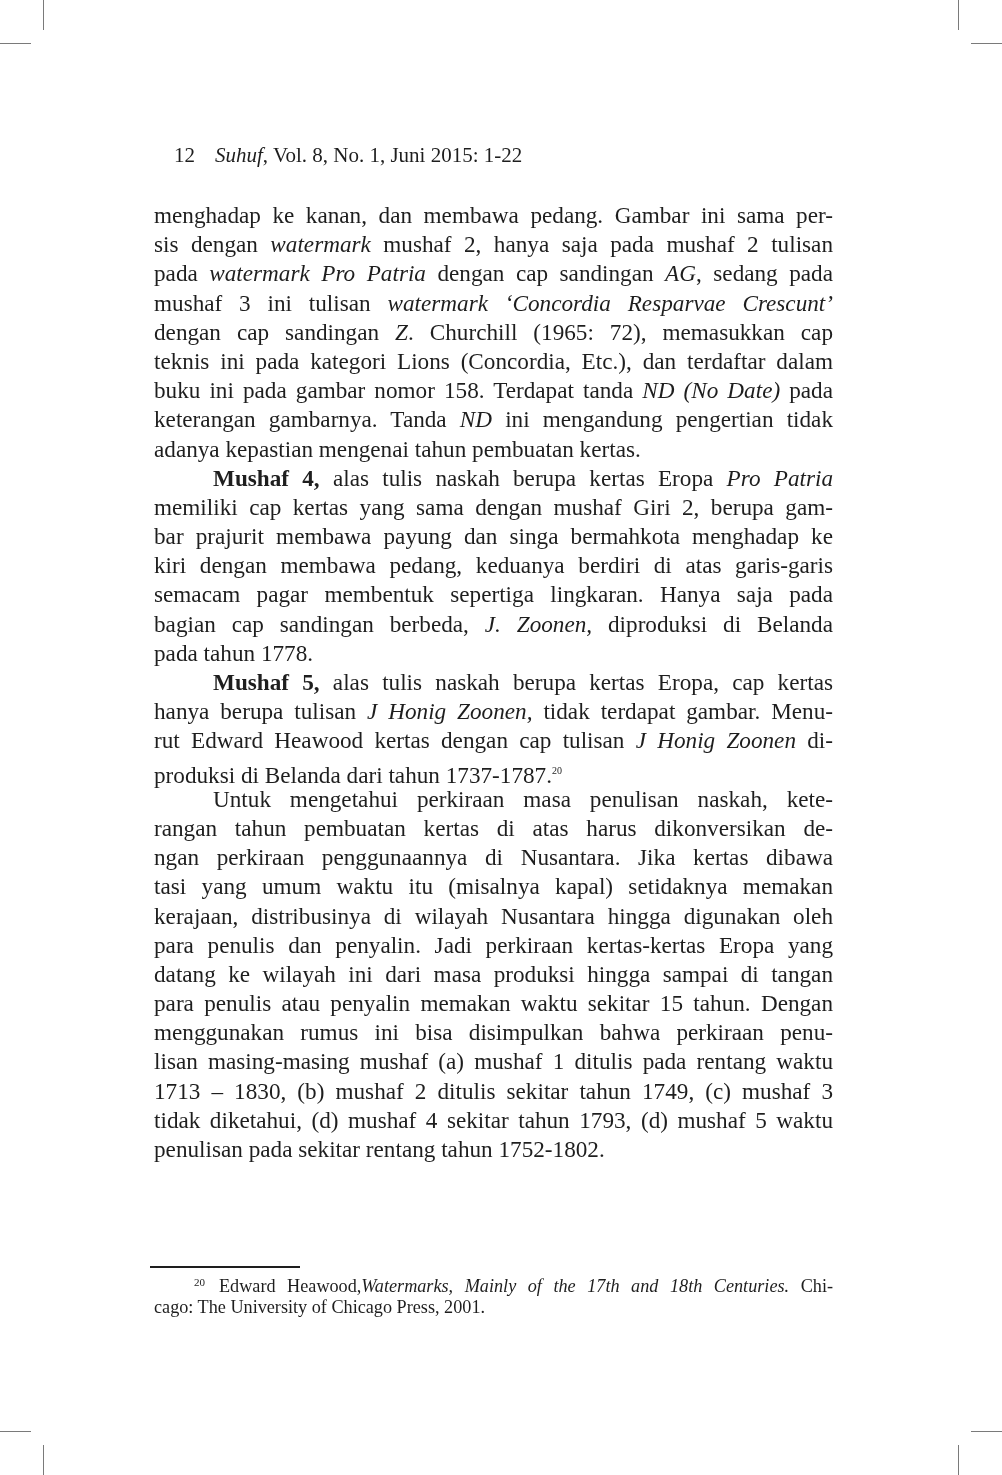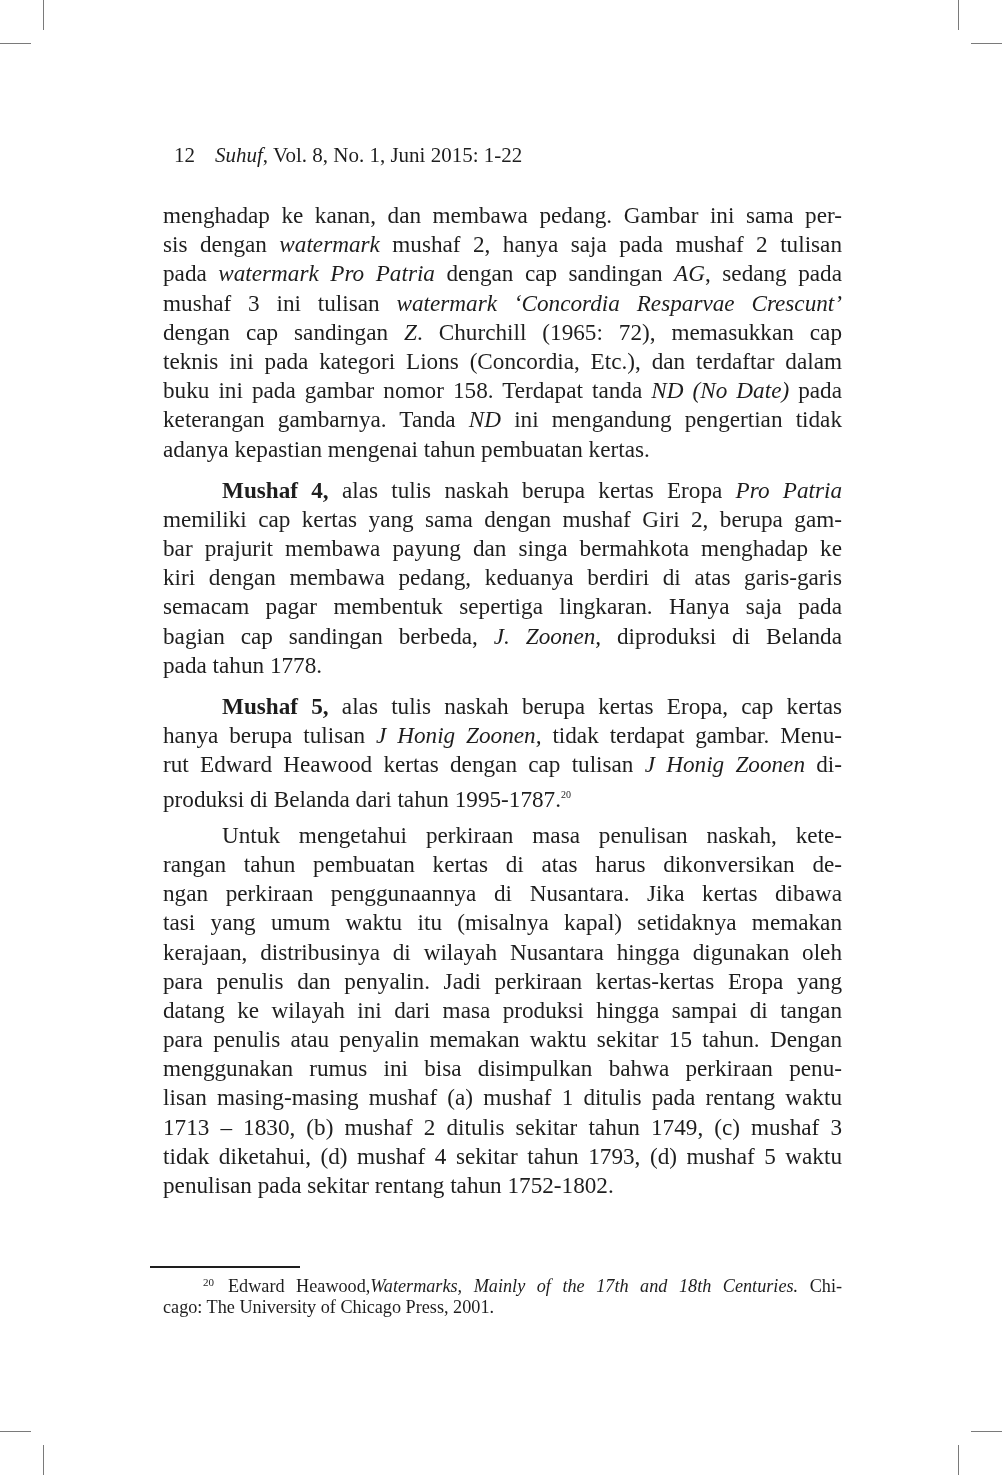--- a/index.html
+++ b/index.html
@@ -4,26 +4,26 @@
   <style>
     html, body { margin: 0; padding: 0; background: #ffffff; }
     body { width: 1002px; height: 1475px; position: relative; overflow: hidden; }
     .crop { position: absolute; background: #7a7a7a; }
     .v { width: 1px; height: 30px; }
     .h { height: 1px; width: 31px; }
     .page { position: absolute; left: 150px; top: 0; width: 679px; color: #1e1e1e;
             font-family: "Liberation Serif", "DejaVu Serif", serif; }
     .running-head { position: absolute; top: 141px; left: 0; font-size: 21px; line-height: 28px; white-space: nowrap; }
     .running-head .pno { margin-right: 20px; margin-left: 24px; }
-    .body { position: absolute; top: 201px; left: 13px; width: 679px; font-size: 23.2px; line-height: 29.2px; }
+    .body { position: absolute; top: 201px; left: 4px; width: 679px; font-size: 23.2px; line-height: 29.2px; }
     .line { display: block; text-align: justify; text-align-last: justify; white-space: nowrap; height: 29.2px; }
     .line.last { text-align-last: left; }
-    .indent { padding-left: 59px; margin-top: 12px; }
+    .indent { padding-left: 59px; }
     .fn-rule { position: absolute; top: 1266px; left: 0; width: 150px; height: 2px; background: #1e1e1e; }
-    .footnote { position: absolute; top: 1270px; left: 13px; width: 679px; font-size: 18.2px; line-height: 25px; }
+    .footnote { position: absolute; top: 1270px; left: 4px; width: 679px; font-size: 18.2px; line-height: 25px; }
     .footnote .line { height: 25px; }
     .fn-mark { font-size: 11px; vertical-align: 6px; margin-left: 40px; margin-right: 14px; }
     sup.ref { font-size: 10px; vertical-align: 9px; }
     i { font-style: italic; }
     b { font-weight: bold; }
   </style>
 </head>
 <body>
 
 <div class="crop v" style="left:43px;top:0;"></div>
@@ -58,21 +58,21 @@
         <span class="line"><span>bar prajurit membawa payung dan singa bermahkota menghadap ke</span></span>
         <span class="line"><span>kiri dengan membawa pedang, keduanya berdiri di atas garis-garis</span></span>
         <span class="line"><span>semacam pagar membentuk sepertiga lingkaran. Hanya saja pada</span></span>
         <span class="line"><span>bagian cap sandingan berbeda, </span><i>J. Zoonen,</i><span> diproduksi di Belanda</span></span>
         <span class="line last"><span>pada tahun 1778.</span></span>
       </div>
       <div>
         <span class="line indent"><b>Mushaf 5,</b><span> alas tulis naskah berupa kertas Eropa, cap kertas</span></span>
         <span class="line"><span>hanya berupa tulisan </span><i>J Honig Zoonen,</i><span> tidak terdapat gambar. Menu-</span></span>
         <span class="line"><span>rut Edward Heawood kertas dengan cap tulisan </span><i>J Honig Zoonen</i><span>  di-</span></span>
-        <span class="line last"><span>produksi di Belanda dari tahun 1995-1787.</span><sup class="ref">20</sup></span>
+        <span class="line last"><span>produksi di Belanda dari tahun 1737-1787.</span><sup class="ref">20</sup></span>
       </div>
       <div>
         <span class="line indent"><span>Untuk mengetahui perkiraan masa penulisan naskah, kete-</span></span>
         <span class="line"><span>rangan tahun pembuatan kertas di atas harus dikonversikan de-</span></span>
         <span class="line"><span>ngan perkiraan penggunaannya di Nusantara. Jika kertas dibawa</span></span>
         <span class="line"><span>tasi yang umum waktu itu (misalnya kapal) setidaknya memakan</span></span>
         <span class="line"><span>kerajaan, distribusinya di wilayah Nusantara hingga digunakan oleh</span></span>
         <span class="line"><span>para penulis dan penyalin. Jadi perkiraan kertas-kertas Eropa yang</span></span>
         <span class="line"><span>datang ke wilayah ini dari masa produksi hingga sampai di tangan</span></span>
         <span class="line"><span>para penulis atau penyalin memakan waktu sekitar 15 tahun. Dengan</span></span>

